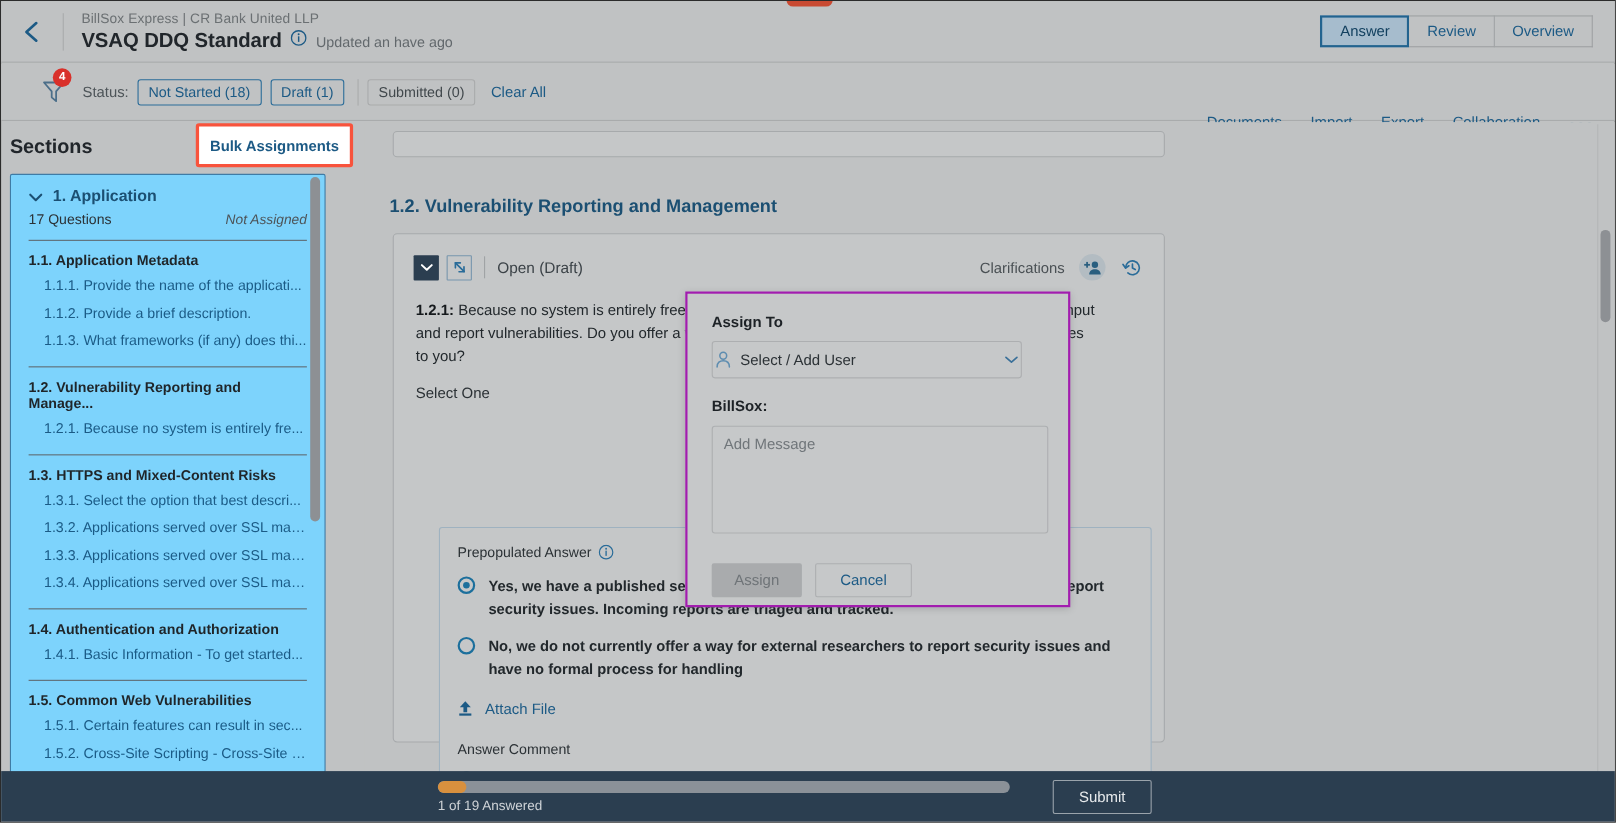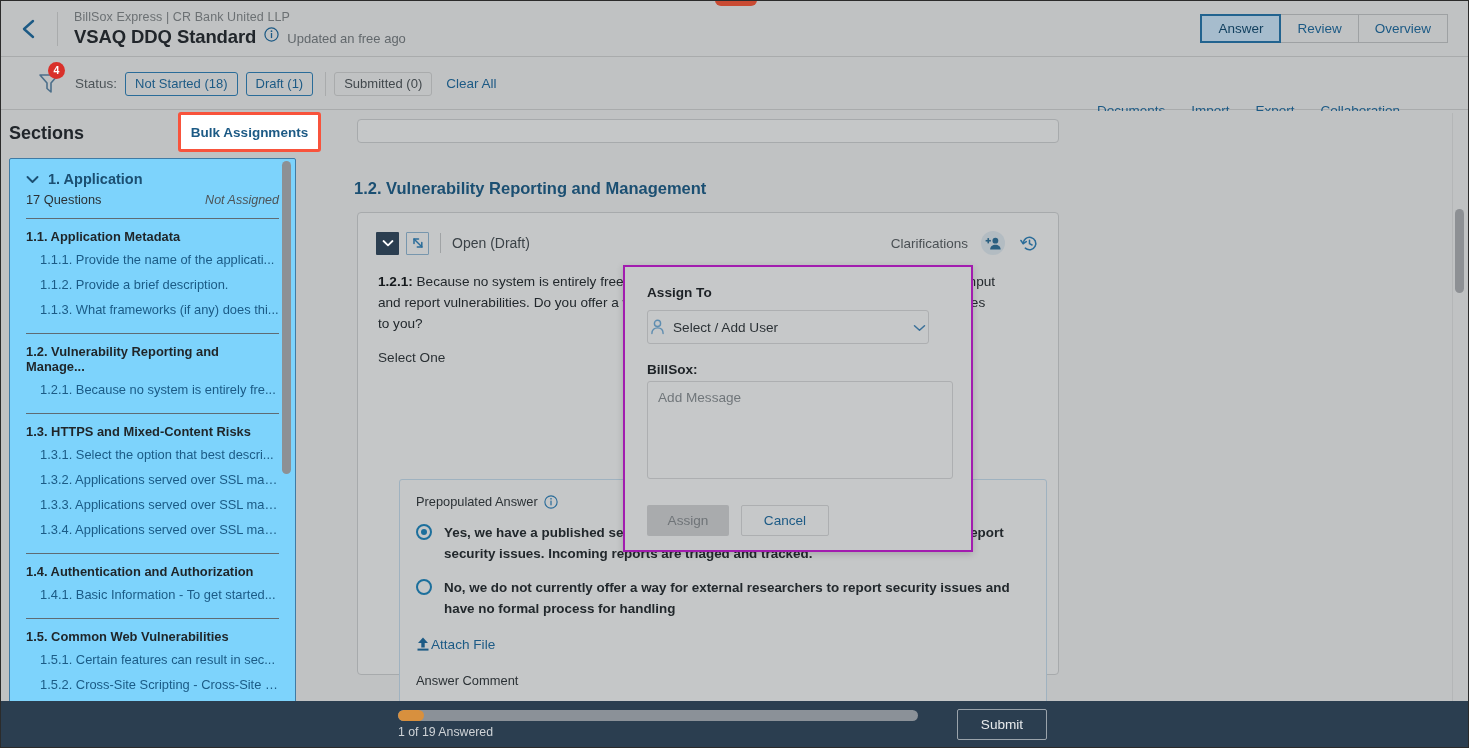--- a/index.html
+++ b/index.html
@@ -262,21 +262,21 @@
     margin-top: 2px; position: relative; cursor: pointer;
   }
   .radio.on::after {
     content: ""; position: absolute; left: 3px; top: 3px;
     width: 6px; height: 6px; border-radius: 3px; background: #1c6f9c;
   }
   .opt .txt {
     font-size: 13.4px; color: #22282c; line-height: 21px; font-weight: bold;
     max-width: 600px;
   }
-  .attach { display:flex; align-items:center; gap: 1px; margin-top: 17px; cursor: pointer; }
+  .attach { display:flex; align-items:center; gap: 11px; margin-top: 17px; cursor: pointer; }
   .attach span { font-size: 13.6px; color: #1c5a85; }
   .ans-cm { font-size: 12.9px; color: #2b3135; margin-top: 21px; }
   .addc { display:flex; align-items:center; gap: 8px; margin-top: 13px; cursor: pointer;}
   .addc span { font-size: 13.6px; color: #1c5a85; font-weight: bold; }
 
   
   .popover {
     position: absolute; left: 622px; top: 264px;
     width: 350px; height: 287px;
     background: #c6c8c9;
@@ -290,21 +290,21 @@
     margin-top: 10px; height: 34px; width: 282px;
     background: #c6c8c9;
     border: 1px solid #adafb1; border-radius: 3px;
     display: flex; align-items: center; padding: 0 2px;
     cursor: pointer;
   }
   .pv-select .ph { font-size: 13.6px; color: #2c3236; margin-left: 8px; }
   .pv-select .cv { margin-left: auto; }
   .pv-lbl2 { font-size: 13.6px; font-weight: bold; color: #1d2226; margin-top: 18px; }
   .pv-area {
-    margin-top: 4px; width: 306px; height: 98px;
+    margin-top: 10px; width: 306px; height: 98px;
     border: 1px solid #adafb1; border-radius: 3px;
     background: #c6c8c9;
     padding: 8px 10px;
     font-size: 13.6px; color: #70767a;
     font-family: "Liberation Sans", sans-serif;
     resize: none; outline: none;
   }
   .pv-area::placeholder { color: #70767a; }
   .pv-btns { display: flex; gap: 12px; margin-top: 22px; }
   .btn-assign {
@@ -373,21 +373,21 @@
       <div class="breadcrumb">BillSox Express | CR Bank United LLP</div>
       <div class="title-row">
         <div class="doc-title">VSAQ DDQ Standard</div>
         <span class="info-ico">
           <svg width="15" height="15" viewBox="0 0 16 16">
             <circle cx="8" cy="8" r="7" fill="none" stroke="#1c5a85" stroke-width="1.3"></circle>
             <circle cx="8" cy="4.4" r="0.95" fill="#1c5a85"></circle>
             <rect x="7.3" y="6.4" width="1.4" height="5.4" fill="#1c5a85"></rect>
           </svg>
         </span>
-        <div class="updated">Updated an free ago</div>
+        <div class="updated">Updated an have ago</div>
       </div>
     </div>
 
     <div class="seg-group">
       <div class="seg active">Answer</div>
       <div class="seg">Review</div>
       <div class="seg">Overview</div>
     </div>
   </div>
 

